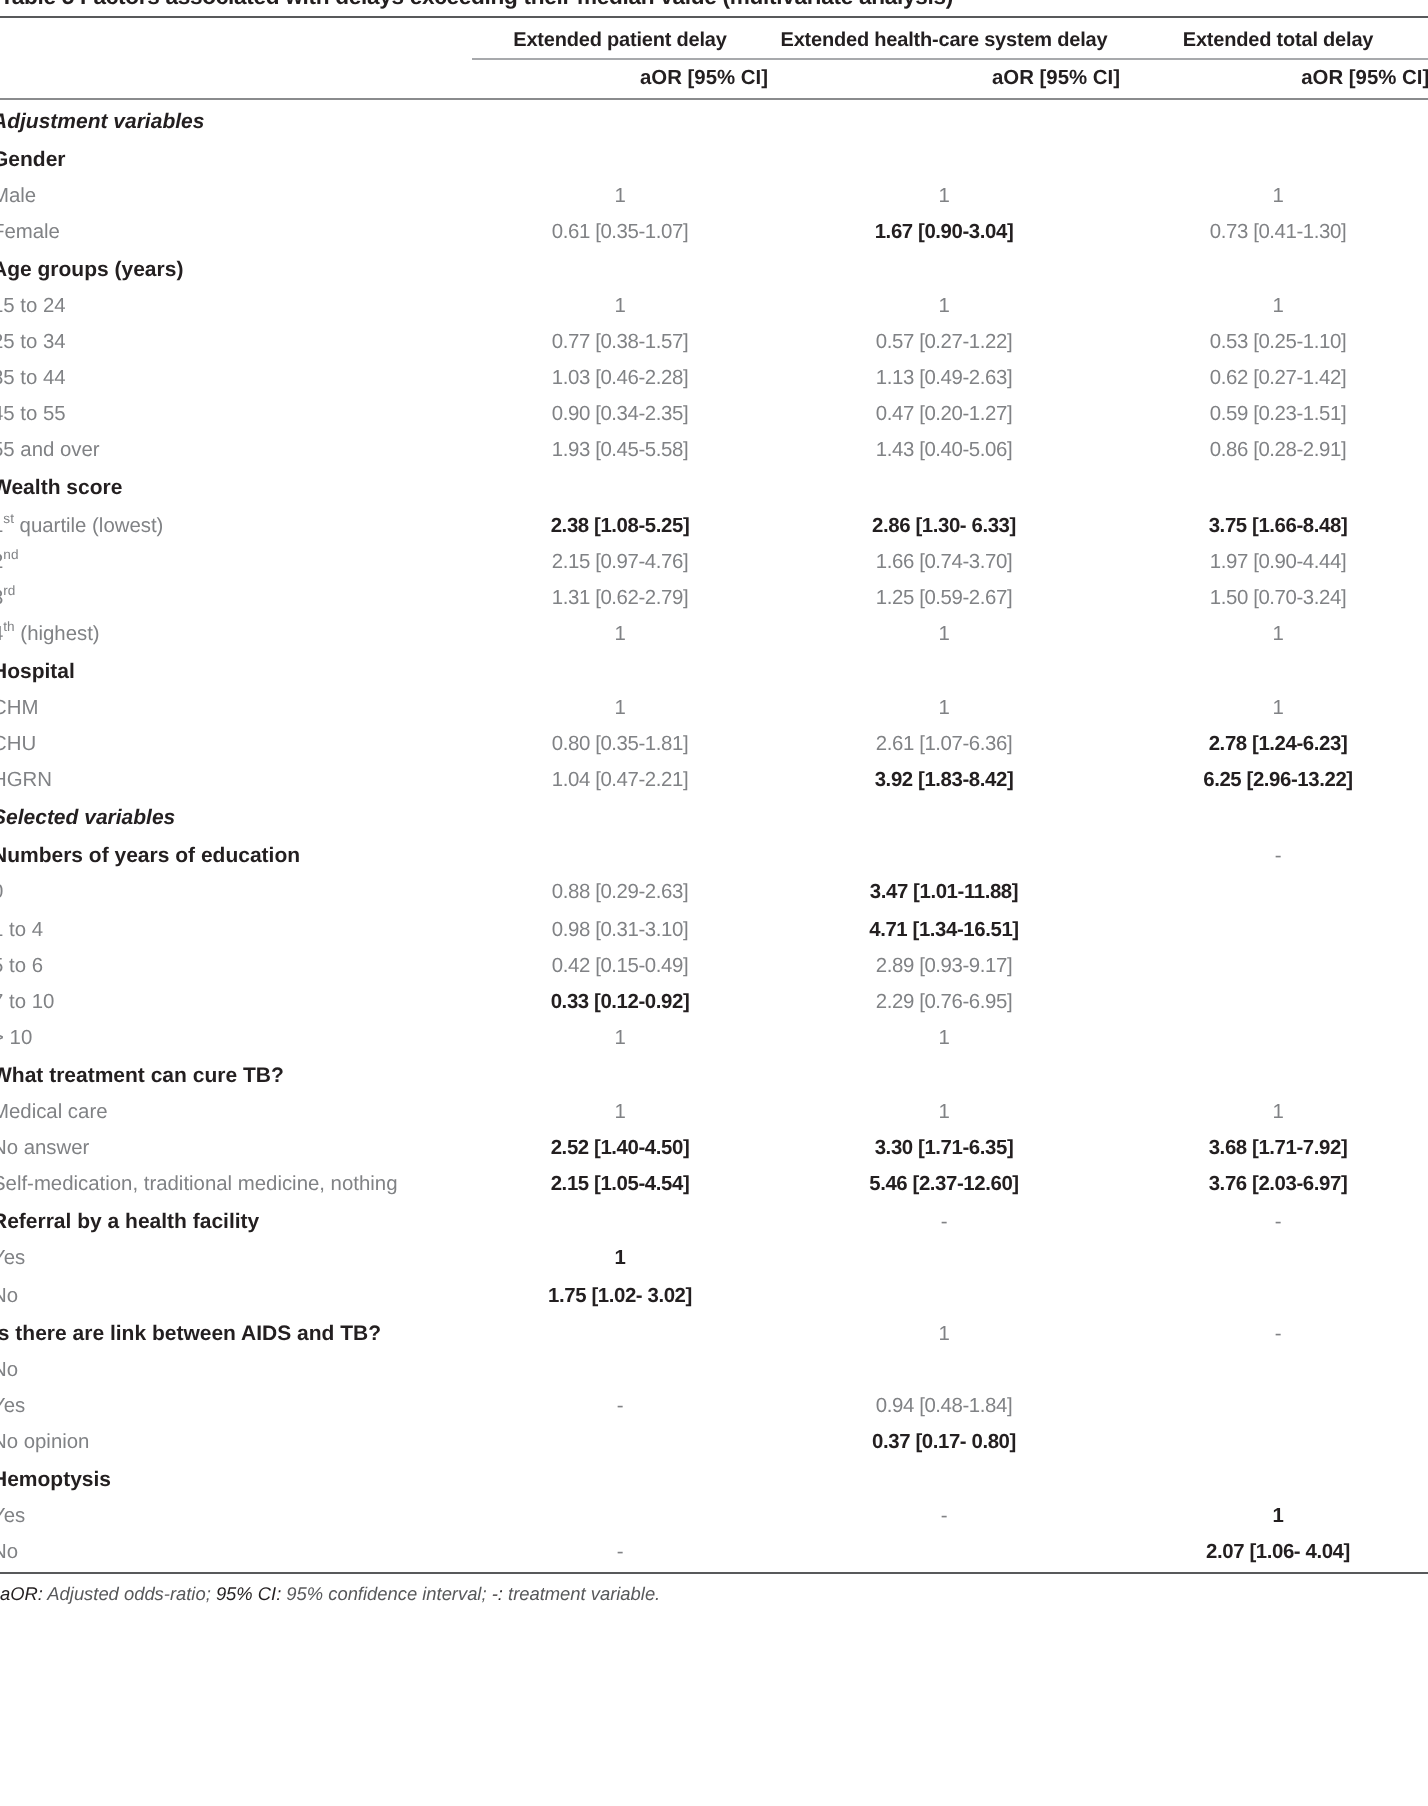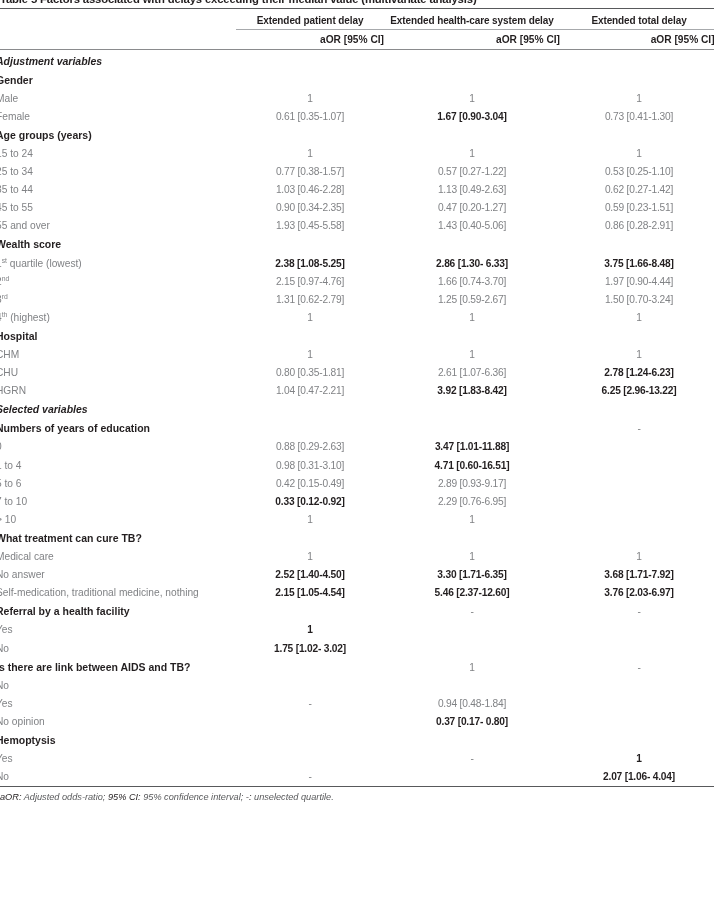--- a/index.html
+++ b/index.html
@@ -295,21 +295,21 @@
         </tr>
         <tr class="row item">
           <td class="lbl">0</td>
           <td class="val">0.88 [0.29-2.63]</td>
           <td class="val b">3.47 [1.01-11.88]</td>
           <td class="val"></td>
         </tr>
         <tr class="row item">
           <td class="lbl">1 to 4</td>
           <td class="val">0.98 [0.31-3.10]</td>
-          <td class="val b">4.71 [0.60-16.51]</td>
+          <td class="val b">4.71 [1.34-16.51]</td>
           <td class="val"></td>
         </tr>
         <tr class="row item">
           <td class="lbl">5 to 6</td>
           <td class="val">0.42 [0.15-0.49]</td>
           <td class="val">2.89 [0.93-9.17]</td>
           <td class="val"></td>
         </tr>
         <tr class="row item">
           <td class="lbl">7 to 10</td>
@@ -412,16 +412,16 @@
       <tr class="rule-bot">
           <td></td>
           <td></td>
           <td></td>
           <td></td>
         </tr>
     </tbody>
   </table>
 
   <div class="footnote">
-    <b>aOR:</b><span class="grey"> Adjusted odds-ratio; </span><b>95% CI:</b><span class="grey"> 95% confidence interval; </span><b>-:</b><span class="grey"> unselected quartile.</span>
+    <b>aOR:</b><span class="grey"> Adjusted odds-ratio; </span><b>95% CI:</b><span class="grey"> 95% confidence interval; </span><b>-:</b><span class="grey"> treatment variable.</span>
   </div>
 
 </div>
 
 </body></html>

